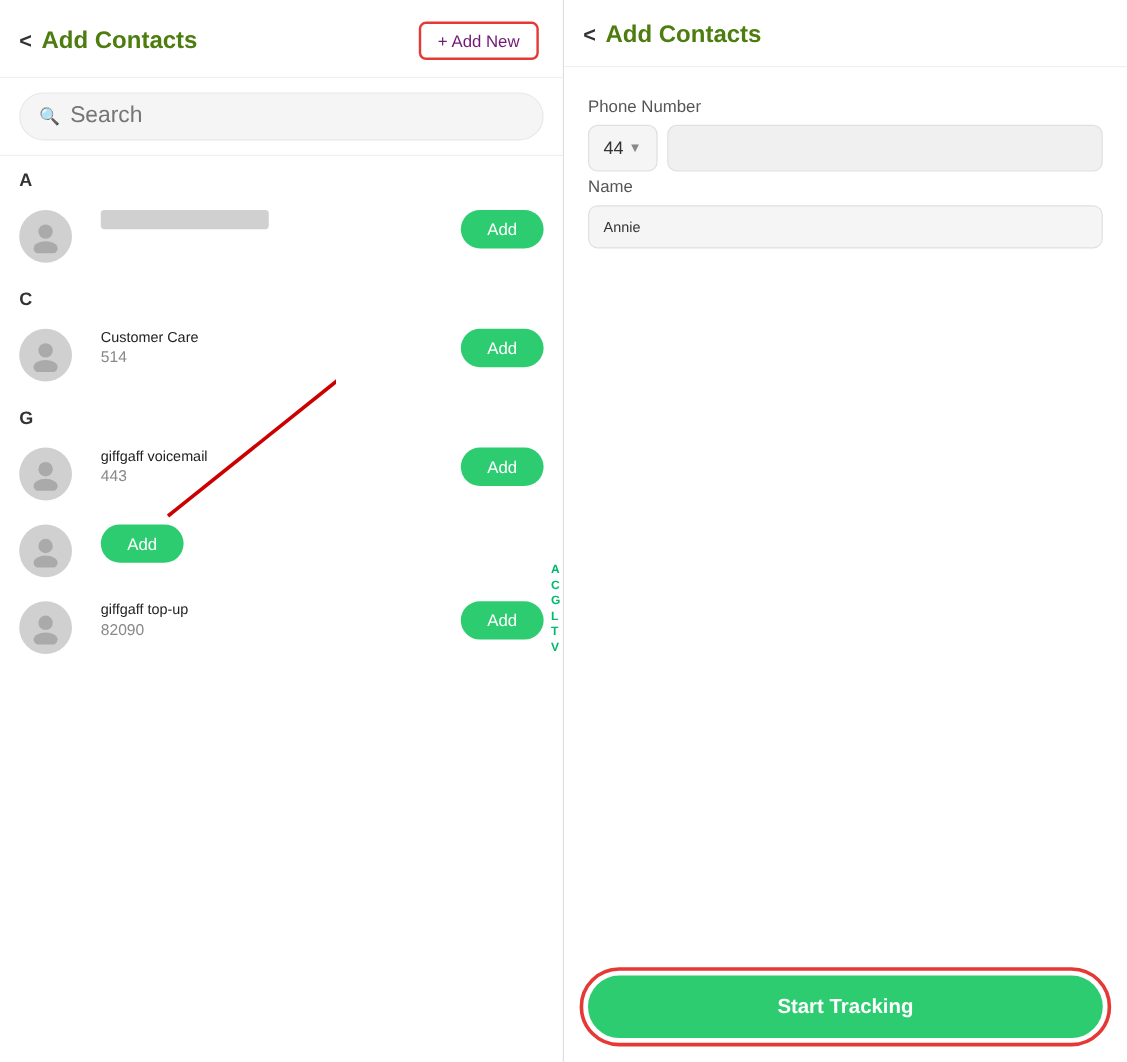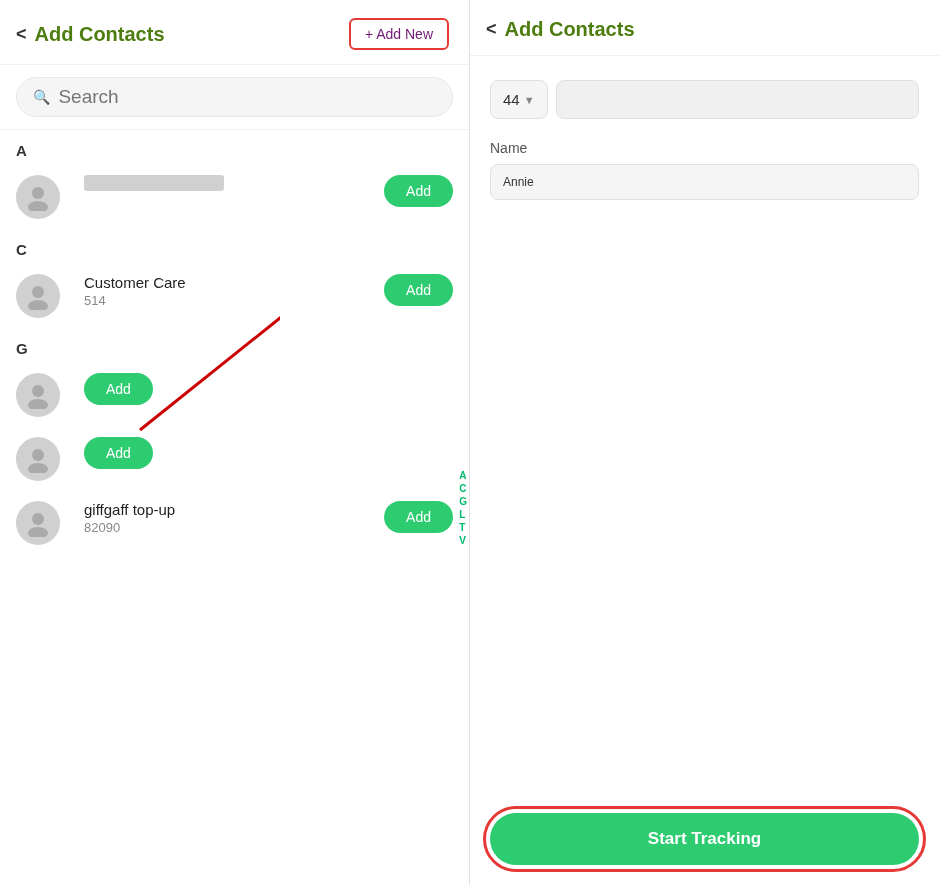--- a/index.html
+++ b/index.html
@@ -129,21 +129,21 @@
       width: 28px;
       height: 28px;
     }
 
     .contact-info {
       flex: 1;
       min-width: 0;
     }
 
     .contact-name {
-      font-size: 15px;
+      font-size: 12px;
       font-weight: 500;
       color: #222;
       margin-bottom: 2px;
     }
 
     .contact-name-placeholder {
       width: 140px;
       height: 16px;
       background: #d0d0d0;
       border-radius: 3px;
@@ -218,21 +218,21 @@
 
     .field-label {
       font-size: 14px;
       color: #555;
       margin-bottom: 8px;
     }
 
     .phone-row {
       display: flex;
       gap: 8px;
-      margin-bottom: 21px;
+      margin-bottom: 4px;
     }
 
     .country-code-box {
       display: flex;
       align-items: center;
       gap: 4px;
       background: #f5f5f5;
       border: 1px solid #e0e0e0;
       border-radius: 8px;
       padding: 10px 12px;
@@ -347,20 +347,24 @@
     </div>
 
     <div class="section-letter">G</div>
     <div class="contact-item">
       <div class="avatar">
         <svg viewBox="0 0 28 28" fill="none">
             <circle cx="14" cy="10" r="6" fill="#aaa"></circle>
             <ellipse cx="14" cy="24" rx="10" ry="6" fill="#aaa"></ellipse>
           </svg>
       </div>
+      <div class="contact-info">
+        <div class="contact-name">giffgaff voicemail</div>
+        <div class="contact-number">443</div>
+      </div>
       <button class="add-btn">Add</button>
     </div>
 
     <div class="contact-item">
       <div class="avatar">
         <svg viewBox="0 0 28 28" fill="none">
             <circle cx="14" cy="10" r="6" fill="#aaa"></circle>
             <ellipse cx="14" cy="24" rx="10" ry="6" fill="#aaa"></ellipse>
           </svg>
       </div>
@@ -393,20 +397,21 @@
   </div>
 </div>
 
 <div class="right-panel">
   <div class="right-header">
     <span class="back-arrow">&lt;</span>
     <span class="panel-title">Add Contacts</span>
   </div>
 
   <div class="right-content">
+    <div class="field-label">Phone Number</div>
     <div class="phone-row">
       <div class="country-code-box">
         <span>44</span>
         <span class="dropdown-arrow">▼</span>
       </div>
       <div class="phone-input-box" style="background:#f0f0f0;"></div>
     </div>
 
     <div class="field-label">Name</div>
     <div class="name-input-box">

